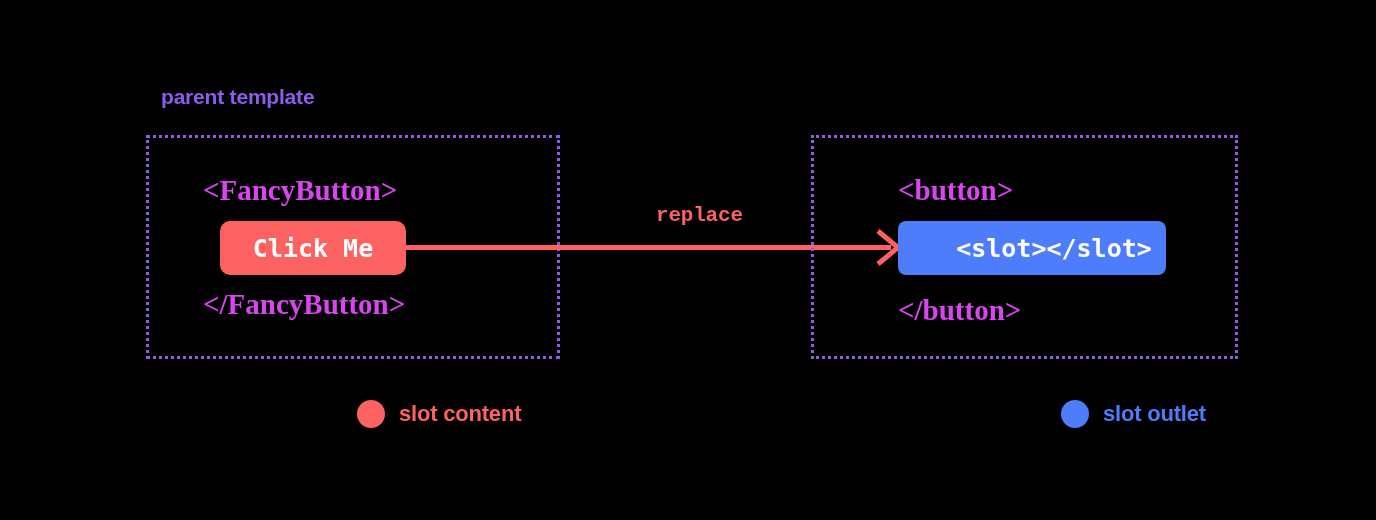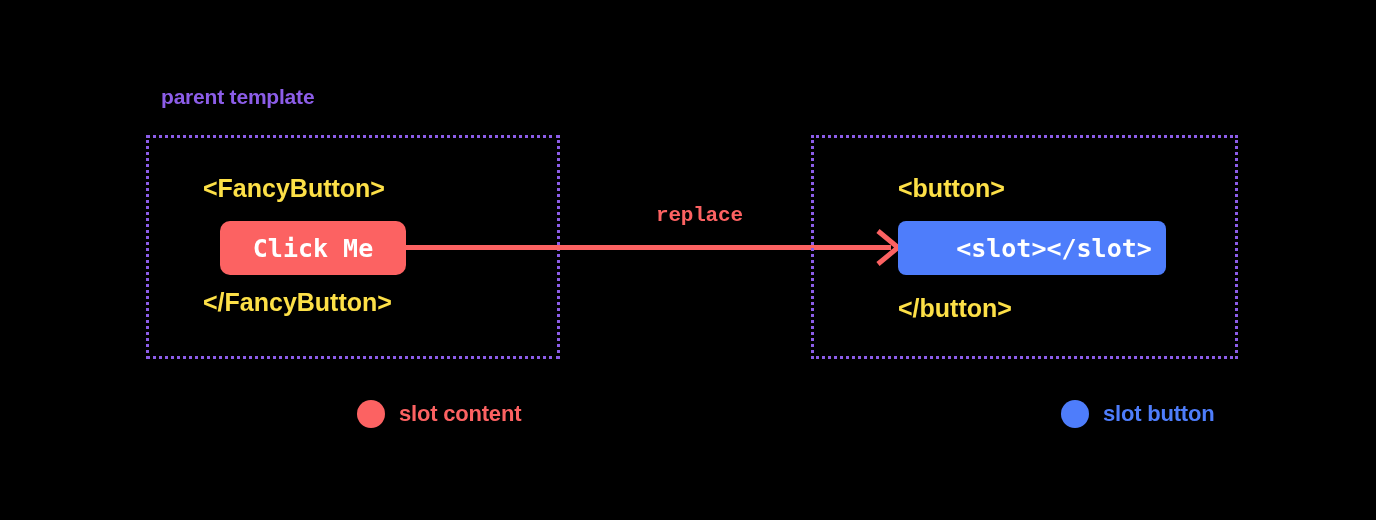--- a/index.html
+++ b/index.html
@@ -34,24 +34,24 @@
     position: absolute;
     border: 3px dotted #8C5DE8;
     box-sizing: border-box;
   }
   #panel-left  { left: 146px; top: 135px; width: 414px; height: 224px; }
   #panel-right { left: 811px; top: 135px; width: 427px; height: 224px; }
 
   
   .code-line {
     position: absolute;
-    font-family: Liberation Sans, sans-serif;
+    font-family: Liberation Serif, serif;
     font-weight: bold;
-    font-size: 25px;
-    color: #fde047;
+    font-size: 29px;
+    color: #d946ef;
     white-space: pre;
     letter-spacing: 0px;
   }
   #code-open-left   { left: 203px; top: 174px; }
   #code-close-left  { left: 203px; top: 288px; }
   #code-open-right  { left: 898px; top: 174px; }
   #code-close-right { left: 898px; top: 294px; }
 
   
   .chip {
@@ -152,16 +152,16 @@
 
   <div class="code-line" id="code-close-right">&lt;/button&gt;</div>
 
   <div class="legend" id="legend-left">
     <span class="legend-dot dot-red"></span>
     <span class="legend-text txt-red">slot content</span>
   </div>
 
   <div class="legend" id="legend-right">
     <span class="legend-dot dot-blue"></span>
-    <span class="legend-text txt-blue">slot button</span>
+    <span class="legend-text txt-blue">slot outlet</span>
   </div>
 
 </div>
 
 </body></html>

